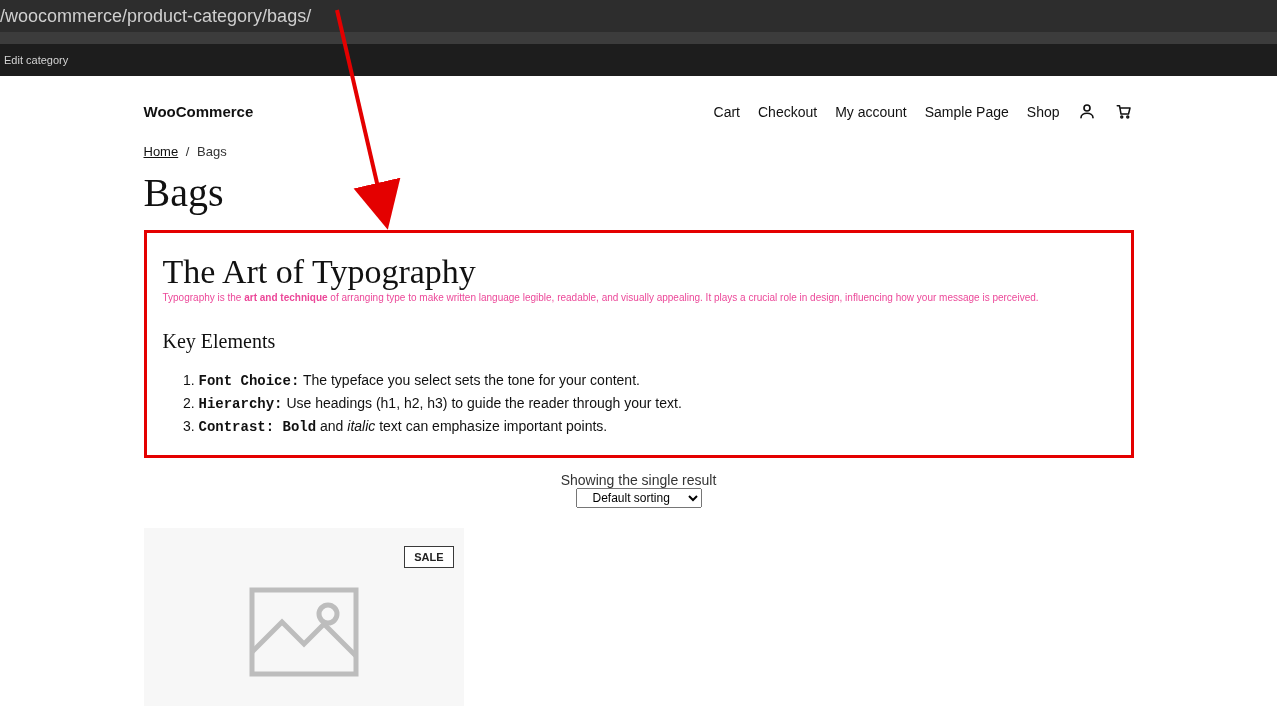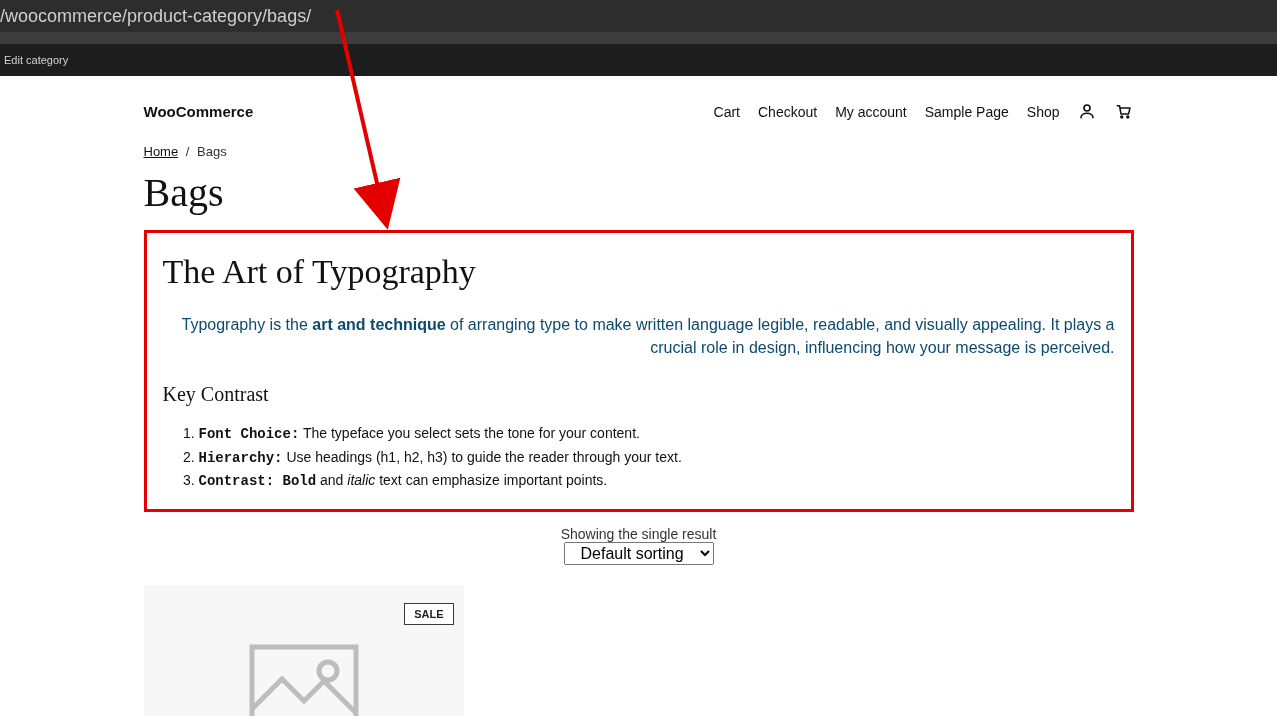--- a/index.html
+++ b/index.html
@@ -76,28 +76,26 @@
 
 .typo-box {
   border: 3px solid #e40000;
   padding: 20px 16px 16px 16px;
   margin-bottom: 14px;
 }
 .typo-title {
   font-family: Georgia, "Times New Roman", serif;
   font-size: 34px;
   font-weight: 400;
-  margin-bottom: 22px;
 }
 .typo-para {
-  font-size: 16px;
+  font-size: 10px;
   line-height: 1.45;
-  color: #0c4a6e;
+  color: #ec4899;
   margin-bottom: 24px;
-  text-align: right;
 }
 .typo-para b { font-weight: 700; }
 .typo-sub {
   font-family: Georgia, "Times New Roman", serif;
   font-size: 20px;
   font-weight: 400;
   margin-bottom: 16px;
 }
 .typo-list {
   list-style: decimal;
@@ -111,23 +109,23 @@
 .results-row {
   display: flex;
   justify-content: space-between;
   align-items: center;
   font-size: 14px;
   color: #333;
   margin-bottom: 20px;
   flex-direction: column;
 }
 .results-row select {
-  font-size: 16px;
+  font-size: 12px;
   padding: 1px 12px;
-  width: 150px;
+  width: 126px;
 }
 
 .products {
   display: flex;
   gap: 20px;
 }
 .product-card {
   width: 320px;
   background: #f7f7f7;
   position: relative;
@@ -207,21 +205,21 @@
 
   <h1 class="category-title">Bags</h1>
 
   <div class="typo-box">
     <h2 class="typo-title">The Art of Typography</h2>
 
     <p class="typo-para">
       <span>Typography is the </span><b>art and technique</b><span> of arranging type to make written language legible, readable, and visually appealing. It plays a crucial role in design, influencing how your message is perceived.</span>
     </p>
 
-    <h3 class="typo-sub">Key Contrast</h3>
+    <h3 class="typo-sub">Key Elements</h3>
 
     <ol class="typo-list">
       <li>
         <b>Font Choice:</b><span> The typeface you select sets the tone for your content.</span>
       </li>
       <li>
         <b>Hierarchy:</b><span> Use headings (h1, h2, h3) to guide the reader through your text.</span>
       </li>
       <li>
         <b>Contrast:</b><b> Bold</b><span> and </span><i>italic</i><span> text can emphasize important points.</span>

